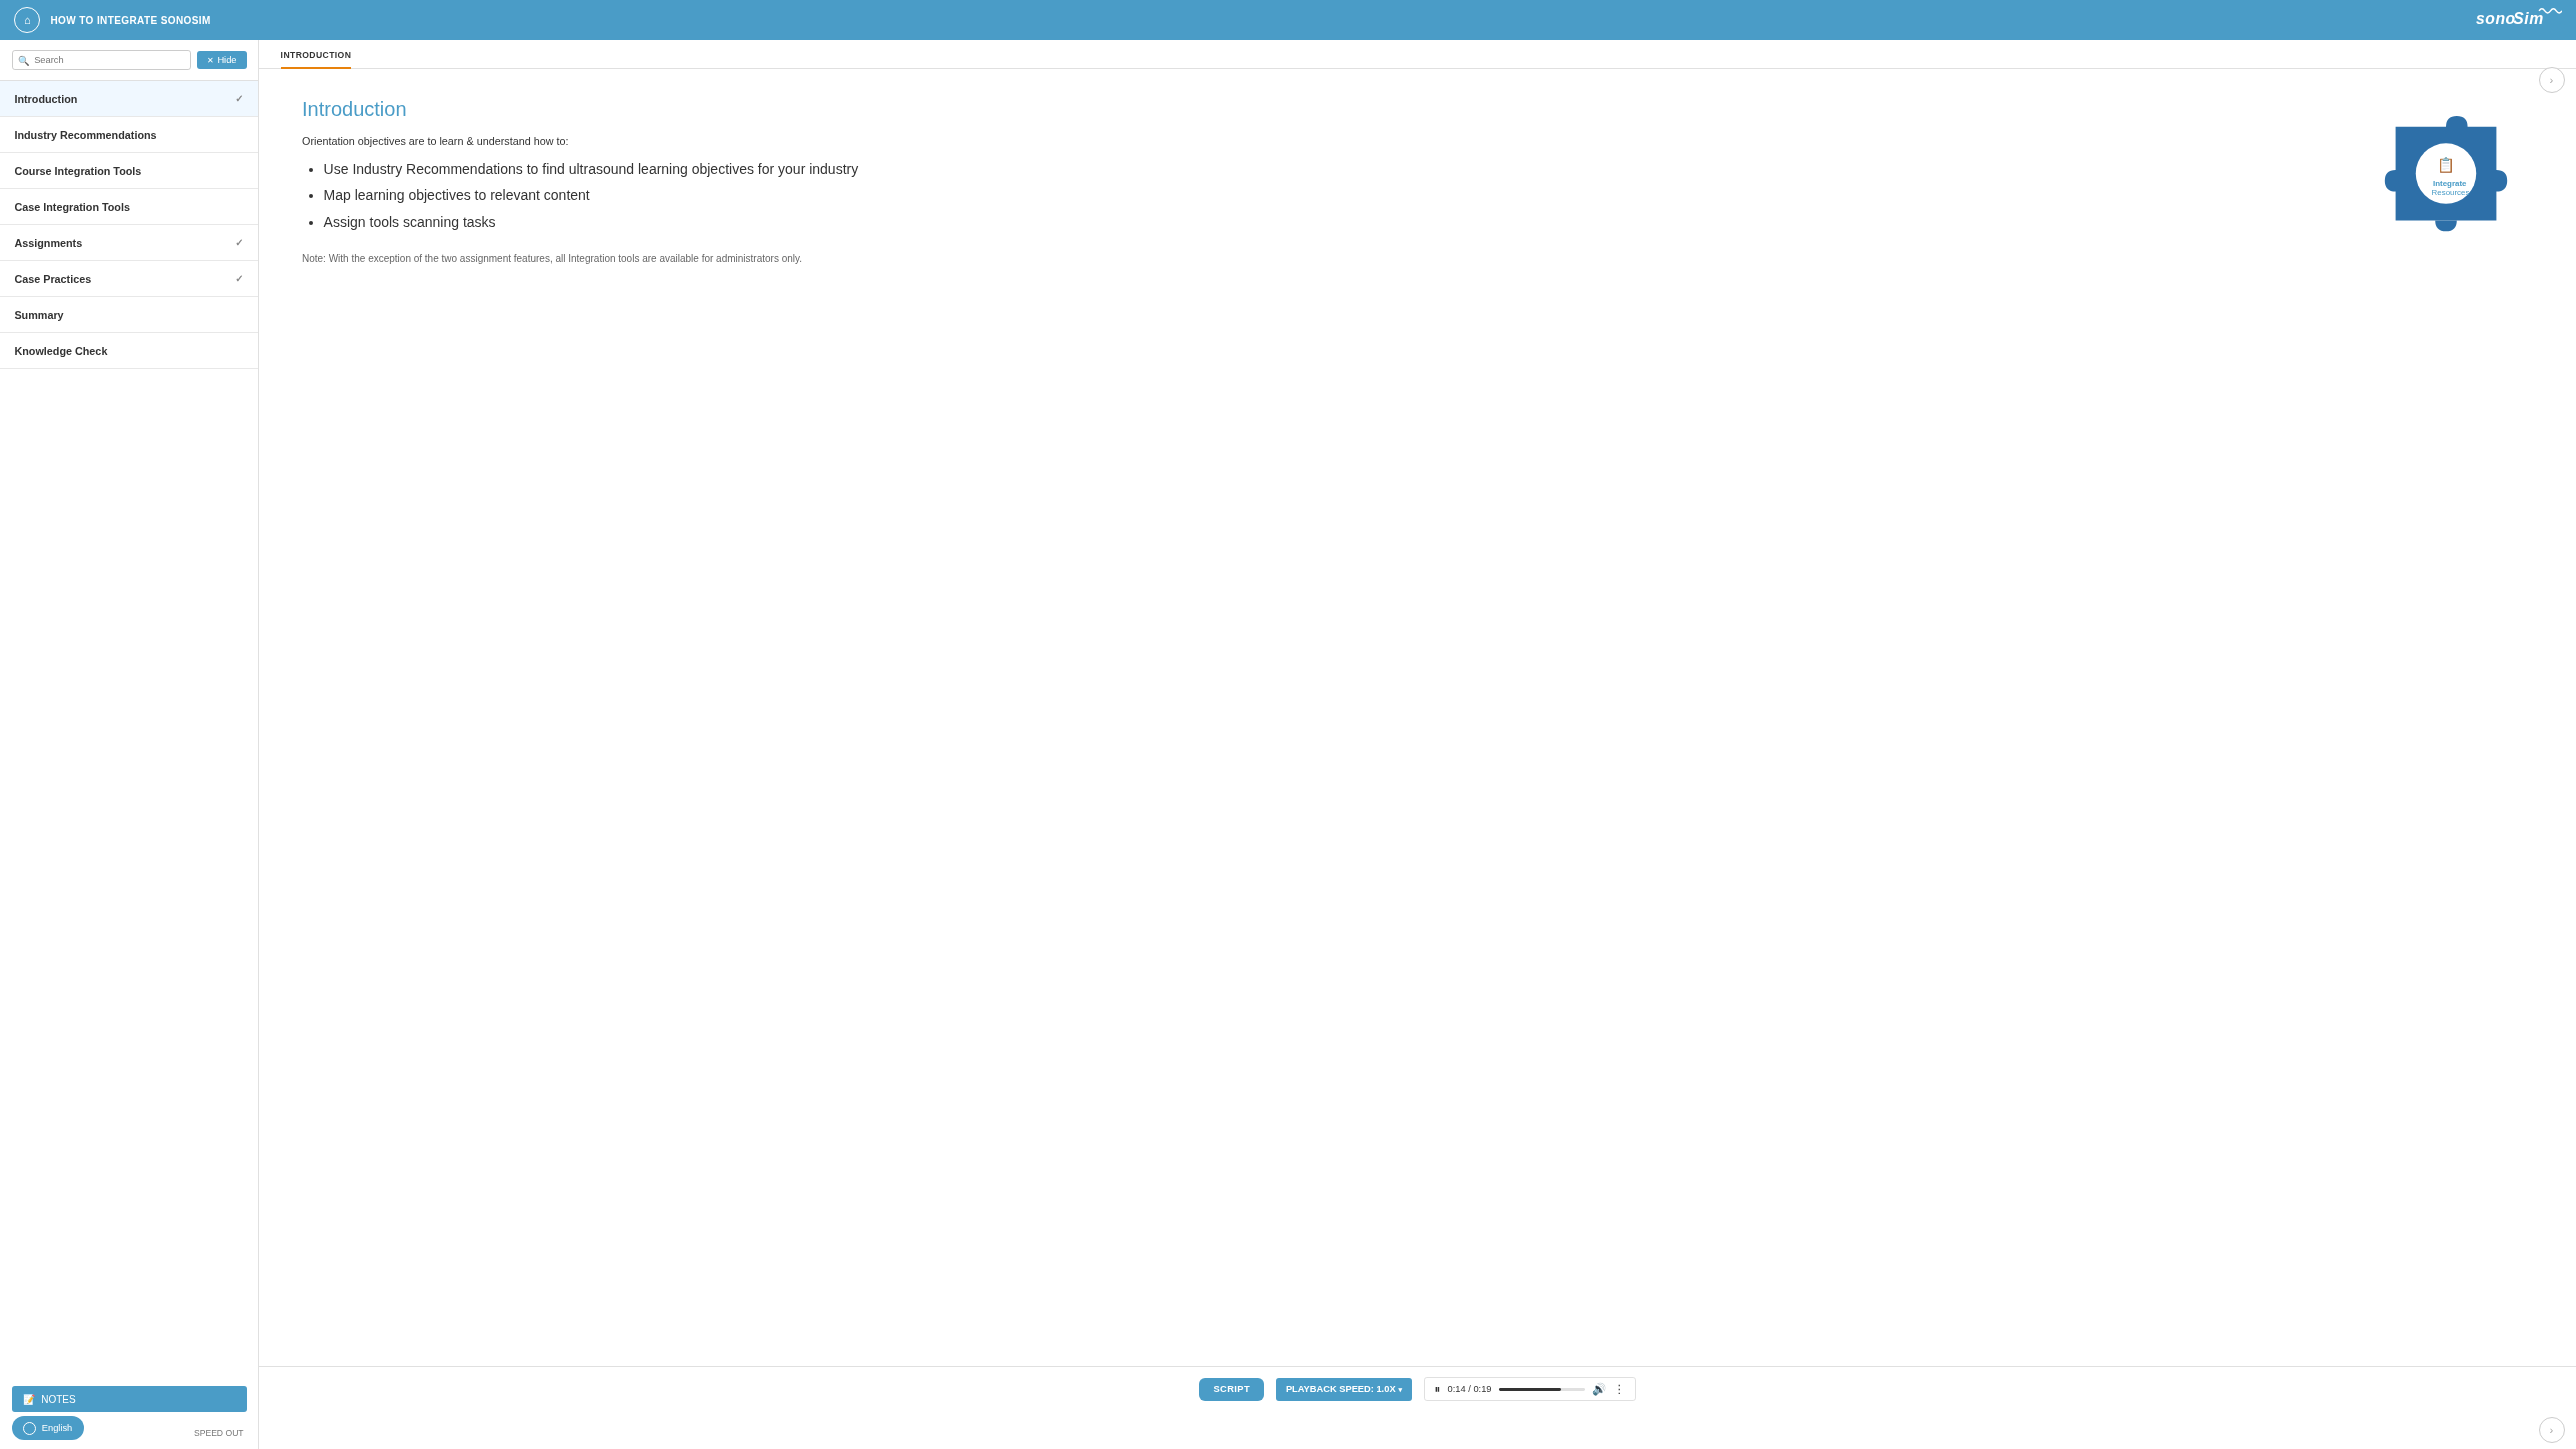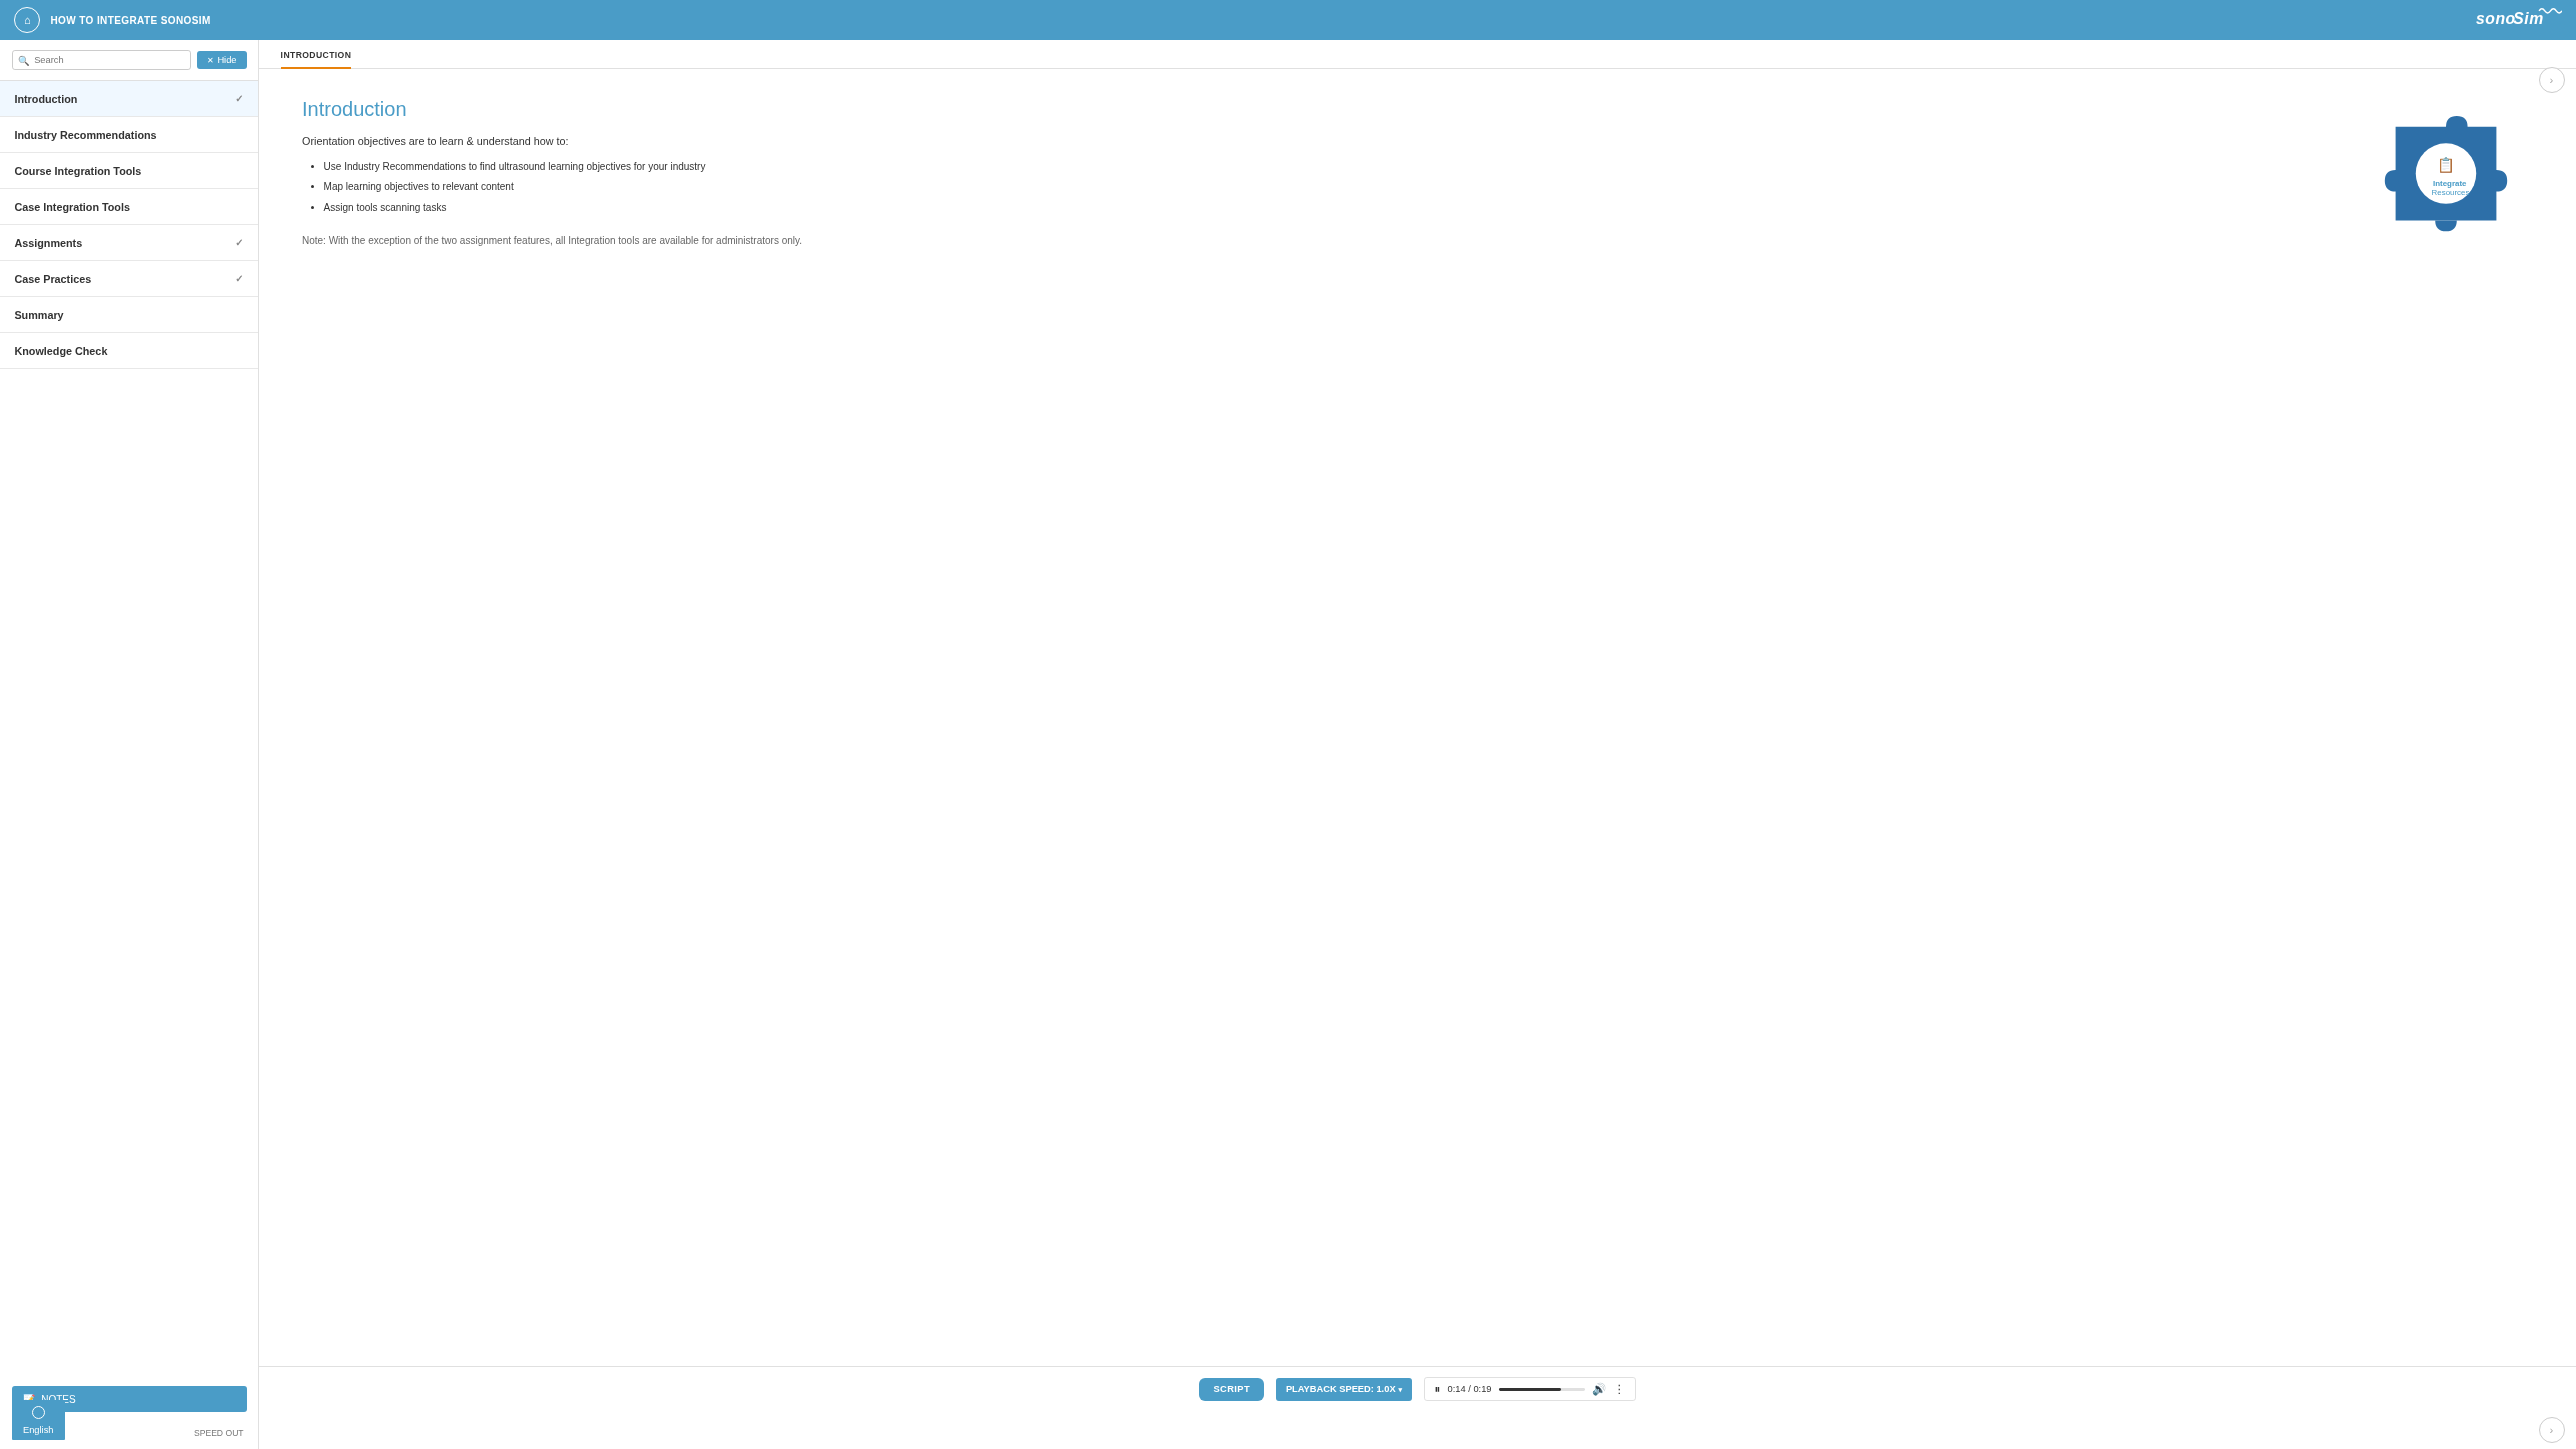--- a/index.html
+++ b/index.html
@@ -189,21 +189,21 @@
       font-size: 10.8px;
       color: #333;
       margin-bottom: 11.5px;
     }
     .content-list {
       list-style: disc;
       padding-left: 21.6px;
       margin-bottom: 17.3px;
     }
     .content-list li {
-      font-size: 10px;
+      font-size: 14px;
       color: #333;
       margin-bottom: 5.8px;
       line-height: 1.5;
     }
     .content-note {
       font-size: 10px;
       color: #666;
       line-height: 1.6;
       margin-top: 7.2px;
     }
@@ -306,28 +306,27 @@
     
     .bottom-nav {
       position: fixed;
       bottom: 0; left: 0;
       padding: 8.6px 11.5px;
     }
     .lang-btn {
       background: #4a9cc7;
       color: white;
       border: none;
-      border-radius: 1px;
+      border-radius: 12px;
       padding: 5.8px 11.5px;
       font-size: 9.3px;
       cursor: pointer;
       display: flex;
       align-items: center;
       gap: 5.8px;
-      flex-direction: column;
     }
     .lang-circle {
       width: 13px; height: 13px;
       border-radius: 50%;
       border: 1.4px solid white;
       display: inline-block;
     }
   </style>
 </head>
 <body>

